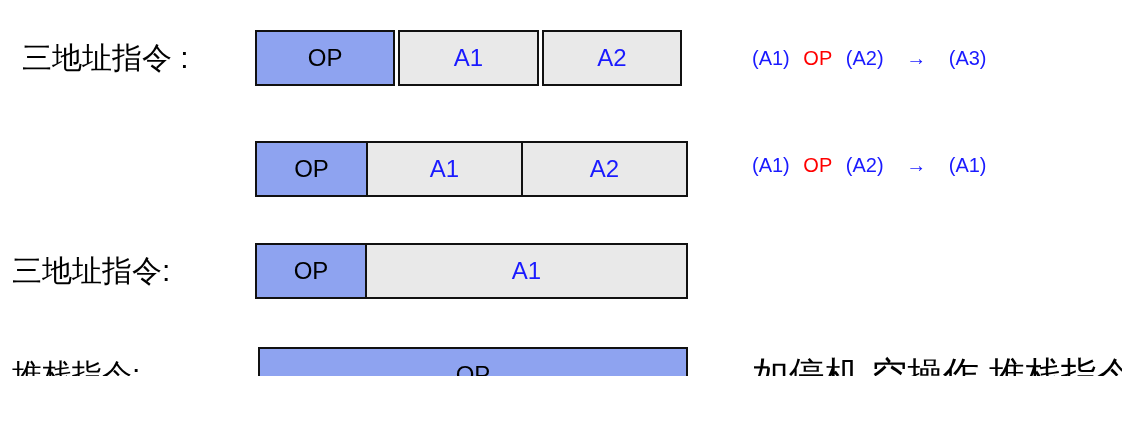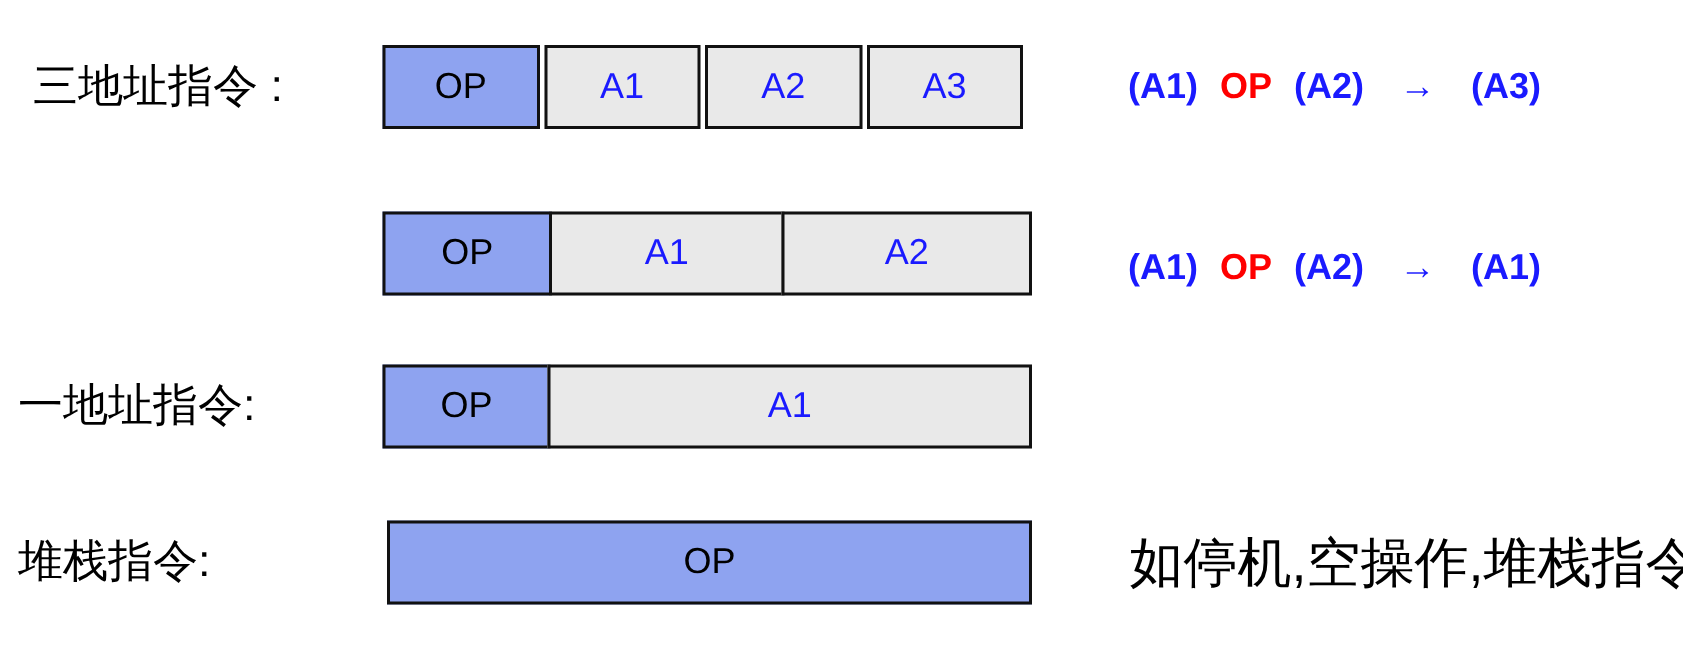--- a/index.html
+++ b/index.html
@@ -3,21 +3,21 @@
 <meta charset="utf-8">
 <style>
   html,body{margin:0;padding:0;}
   body{
     font-family:"Liberation Sans","DejaVu Sans",sans-serif;
     background:#ffffff;
   }
   .canvas{
     position:relative;
     width:1122px;
-    height:432px;
+    height:376px;
     background:#ffffff;
     overflow:hidden;
   }
   .row-label{
     position:absolute;
     height:56px;
     line-height:56px;
     font-size:30px;
     color:#000000;
     white-space:nowrap;
@@ -43,24 +43,23 @@
   .cell.op{
     background:var(--op-fill,#8ea3f0);
     color:#000000;
   }
   .ibox:not(.gapped) .cell + .cell{margin-left:-2px;}
   .gapped .cell{flex:1;}
   .expr{
     position:absolute;
     height:56px;
     line-height:56px;
-    font-size:24px;
+    font-size:20px;
     white-space:nowrap;
     color:var(--blue-c,#1a1aff);
-    font-weight:bold;
   }
   .expr .blue{color:var(--blue-c,#1a1aff);}
   .expr .red{color:var(--red-c,#ff0000);}
   .expr .arrow{margin:0 13px;color:var(--blue-c,#1a1aff);}
   .expr .seg{margin:0 4px;}
   .expr .seg:first-child{margin-left:0;}
   .note{
     position:absolute;
     height:56px;
     line-height:56px;
@@ -72,44 +71,43 @@
 </head>
 <body>
 
 <div class="canvas">
 
   <div class="row-label" style="left:22px;top:30px">三地址指令 :</div>
   <div class="ibox gapped" style="left:255px;top:30px;width:427px">
     <div class="cell op">OP</div>
     <div class="cell">A1</div>
     <div class="cell">A2</div>
-    <div class="cell">A3</div>
   </div>
   <div class="expr" style="left:752px;top:30px">
     <span class="seg blue">(A1)</span>
     <span class="seg red">OP</span>
     <span class="seg blue">(A2)</span>
     <span class="arrow">→</span>
     <span class="seg blue">(A3)</span>
   </div>
 
   <div class="ibox" style="left:255px;top:141px">
     <div class="cell op" style="width:113px">OP</div>
     <div class="cell" style="width:157px">A1</div>
     <div class="cell" style="width:167px">A2</div>
   </div>
-  <div class="expr" style="left:752px;top:151px">
+  <div class="expr" style="left:752px;top:137px">
     <span class="seg blue">(A1)</span>
     <span class="seg red">OP</span>
     <span class="seg blue">(A2)</span>
     <span class="arrow">→</span>
     <span class="seg blue">(A1)</span>
   </div>
 
-  <div class="row-label" style="left:12px;top:243px">一地址指令:</div>
+  <div class="row-label" style="left:12px;top:243px">三地址指令:</div>
   <div class="ibox" style="left:255px;top:243px">
     <div class="cell op" style="width:112px">OP</div>
     <div class="cell" style="width:323px">A1</div>
   </div>
 
   <div class="row-label" style="left:12px;top:347px">堆栈指令:</div>
   <div class="ibox" style="left:258px;top:347px">
     <div class="cell op" style="width:430px">OP</div>
   </div>
   <div class="note" style="left:753px;top:347px">如停机,空操作,堆栈指令</div>

